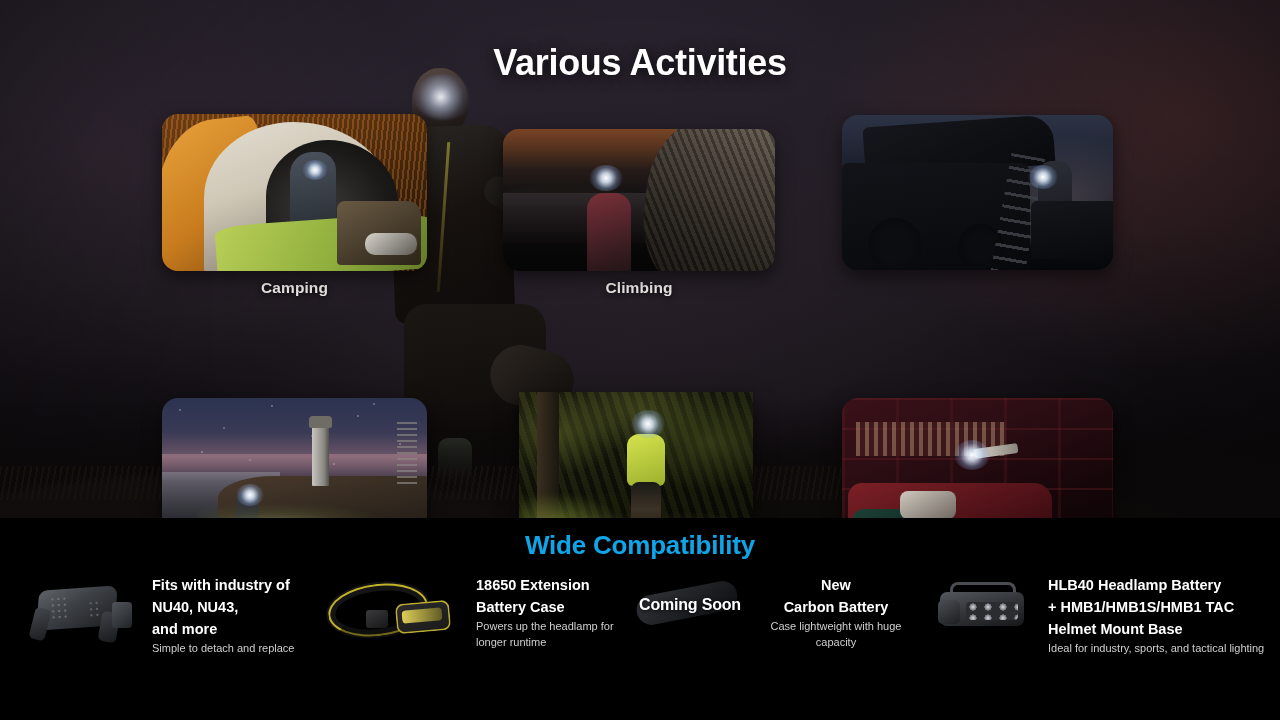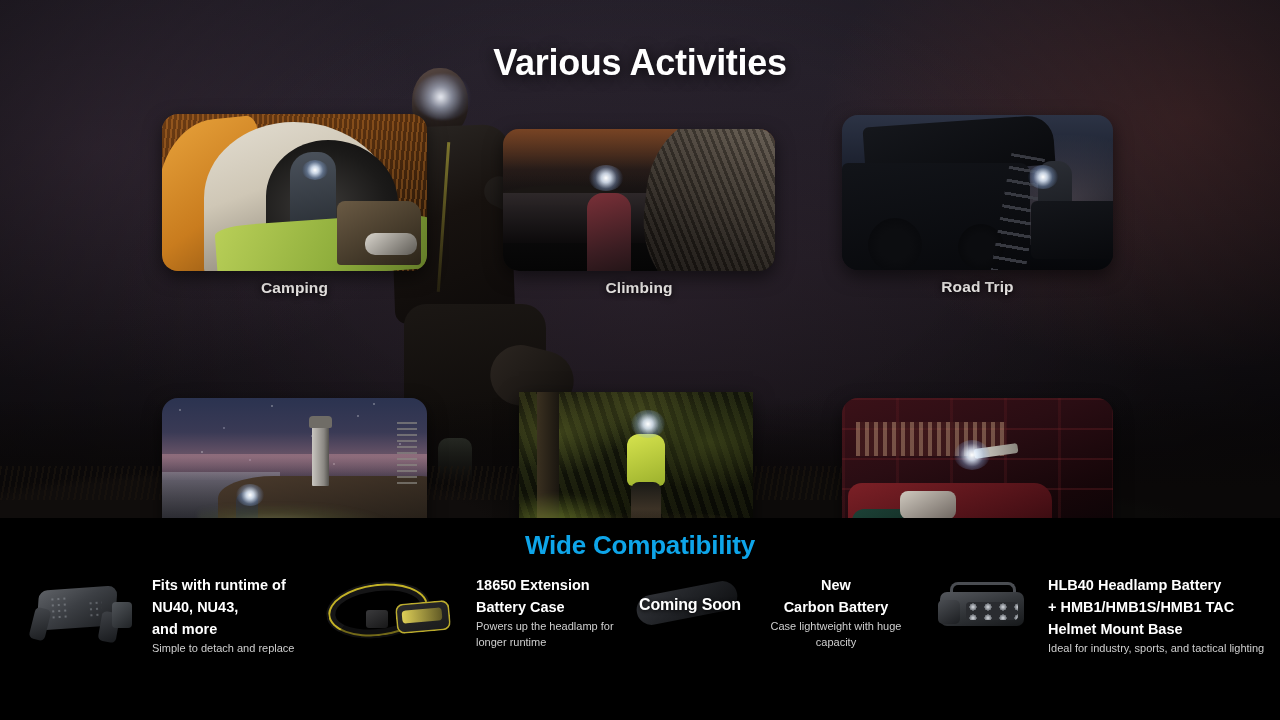--- a/index.html
+++ b/index.html
@@ -507,21 +507,20 @@
               <div class="tent-top"></div>
               <div class="truck"></div>
               <div class="wheel1"></div>
               <div class="wheel2"></div>
               <div class="ladder"></div>
               <div class="man"></div>
               <div class="car2"></div>
               <div class="beam-dot" style="left:186px; top:50px; width:30px; height:24px;"></div>
             </div>
           </div>
-          <div class="caption">Road Trip</div>
         </div>
       </div>
 
       <div class="row">
 
         <div class="cell" style="left:162px; top:88px; width:265px;">
           <div class="thumb" style="width:265px; height:155px;">
             <div class="art a-trek">
               <div class="stars"></div>
               <div class="horizon"></div>
@@ -580,21 +579,21 @@
       <div class="item" style="left:20px; width:300px;">
         <div class="item-art art-bracket">
           <div class="br-plate"></div>
           <div class="br-dots"></div>
           <div class="br-dots2"></div>
           <div class="br-leg-l"></div>
           <div class="br-leg-r"></div>
           <div class="br-clip"></div>
         </div>
         <div class="item-text" style="margin-left:14px; width:172px;">
-          <div class="item-title">Fits with runtime of</div>
+          <div class="item-title">Fits with industry of</div>
           <div class="item-title">NU40, NU43,</div>
           <div class="item-title">and more</div>
           <div class="item-sub">Simple to detach and replace</div>
         </div>
       </div>
 
       <div class="item" style="left:322px; width:300px;">
         <div class="item-art art-lamp">
           <div class="hl-strap"></div>
           <div class="hl-stripe"></div>

